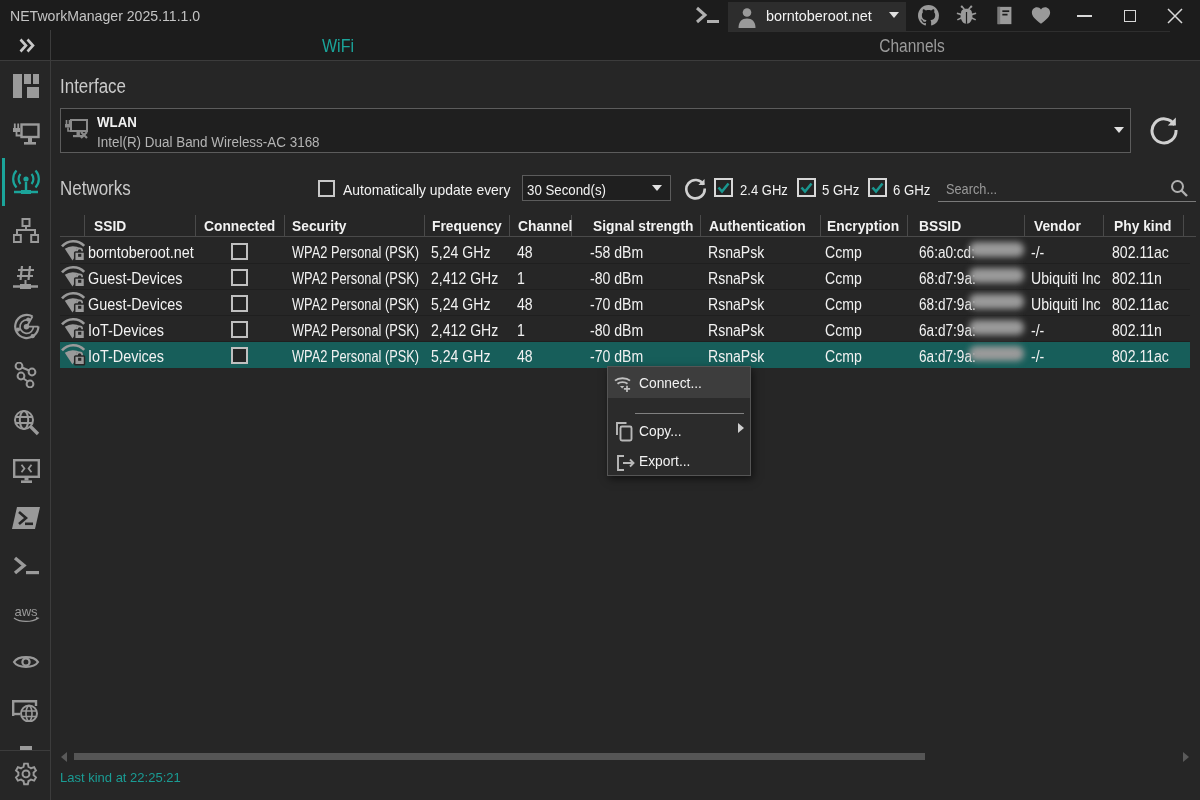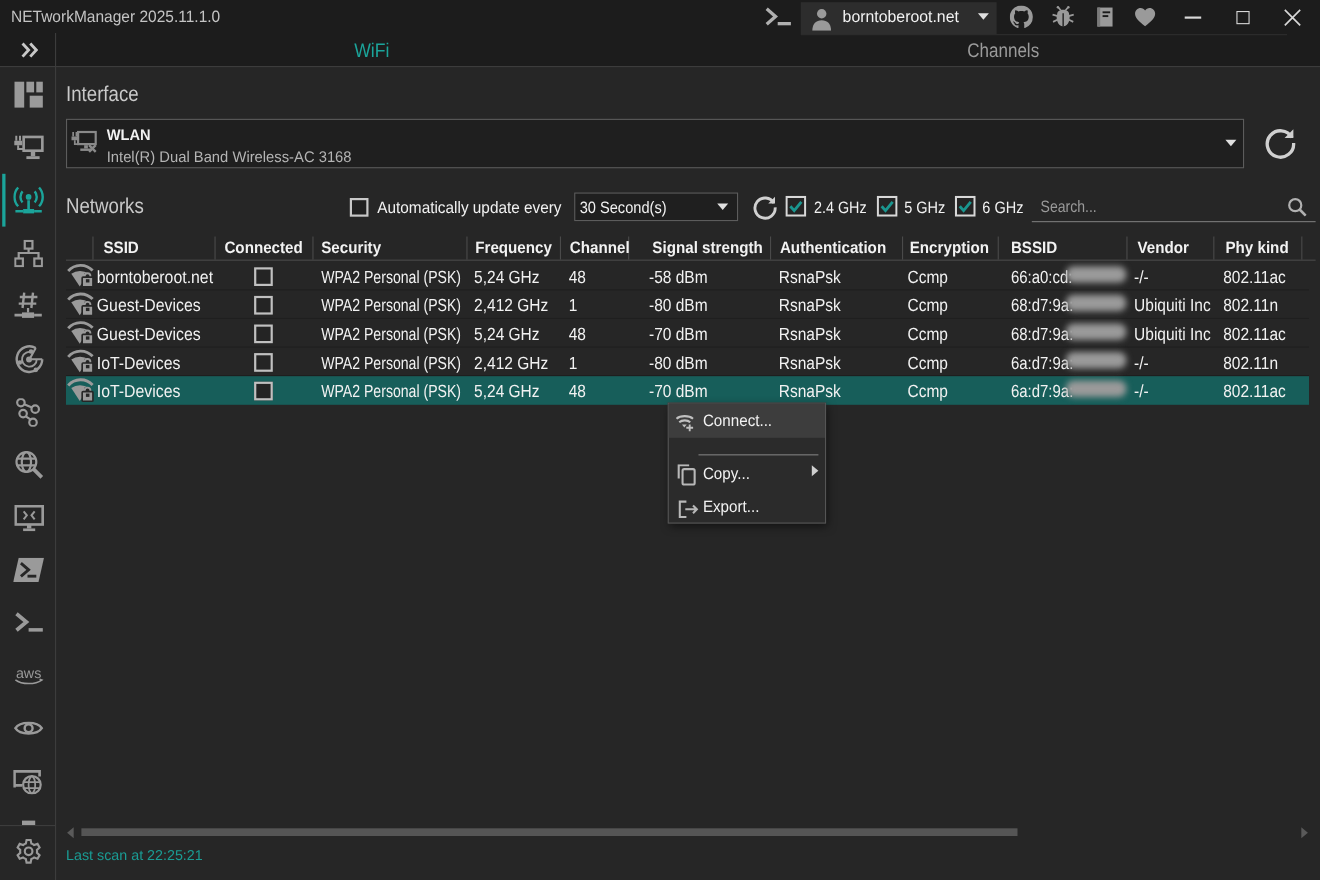--- a/index.html
+++ b/index.html
@@ -443,15 +443,15 @@
     <svg class="abs" style="left:8px;top:87px;" width="20" height="18" viewBox="0 0 20 18">
       <path d="M8 2 L2 2 L2 16 L8 16" fill="none" stroke="#b8b8b8" stroke-width="1.9"></path>
       <path d="M7 9 L17.5 9 M14 5.5 L17.5 9 L14 12.5" fill="none" stroke="#b8b8b8" stroke-width="1.9"></path>
     </svg>
     <div class="abs" style="left:31px;top:85px;font-size:15px;color:#f2f2f2;transform:scaleX(0.92);transform-origin:0 50%;">Export...</div>
   </div>
 
   <div class="abs" style="left:61px;top:752px;width:0;height:0;border-top:5px solid transparent;border-bottom:5px solid transparent;border-right:6px solid #5a5a5a;"></div>
   <div class="abs" style="left:74px;top:753px;width:851px;height:7px;background:#555;"></div>
   <div class="abs" style="left:1183px;top:752px;width:0;height:0;border-top:5px solid transparent;border-bottom:5px solid transparent;border-left:6px solid #5a5a5a;"></div>
-  <div class="abs" style="left:60px;top:770px;font-size:13px;color:#1a9c94;">Last scan at 22:25:21</div>
+  <div class="abs" style="left:60px;top:770px;font-size:13px;color:#1a9c94;">Last kind at 22:25:21</div>
 
 </div>
 
 </body></html>

